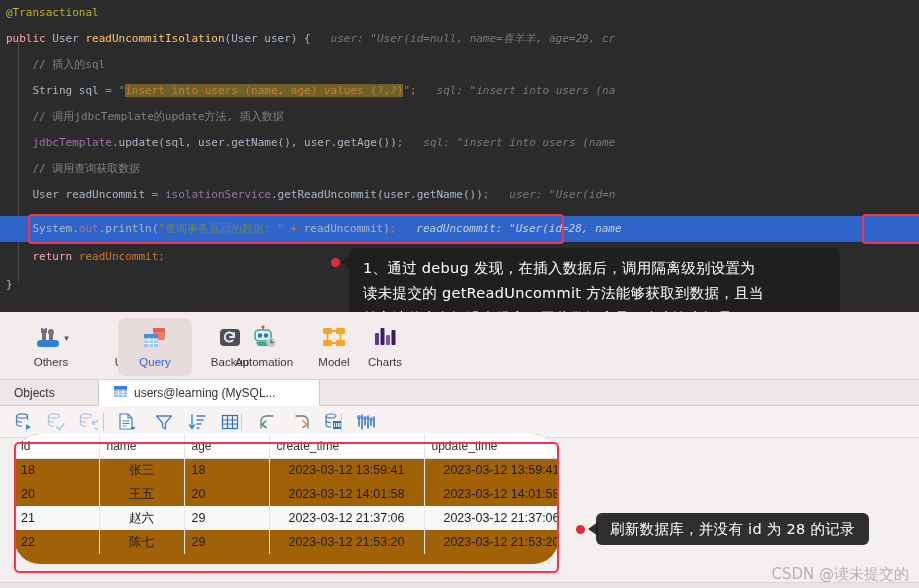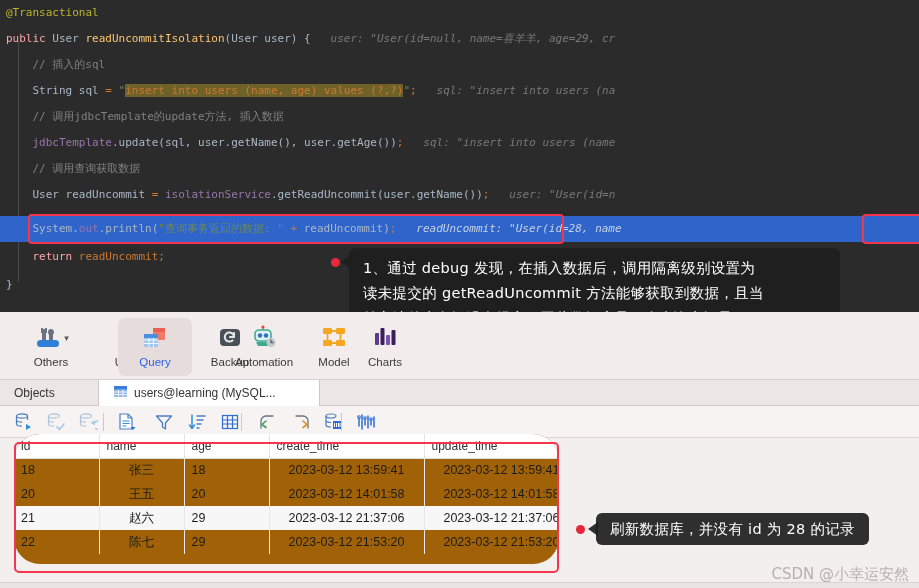--- a/index.html
+++ b/index.html
@@ -402,14 +402,14 @@
   </table>
 </div>
 <div class="redrect" style="left:14px; top:442px; width:545px; height:131px; border-radius:5px;"></div>
 
 <div class="reddot" style="left:576px; top:525px;"></div>
 <div class="calltip" style="left:588px; top:522px;"></div>
 <div class="callout" style="left:596px; top:513px; padding:5px 14px; line-height:22px;">
   <span class="ln">刷新数据库，并没有 id 为 28 的记录</span>
 </div>
 
-<div class="watermark">CSDN @小幸运安然</div>
+<div class="watermark">CSDN @读未提交的</div>
 <div class="bottombar"></div>
 
 </body></html>

